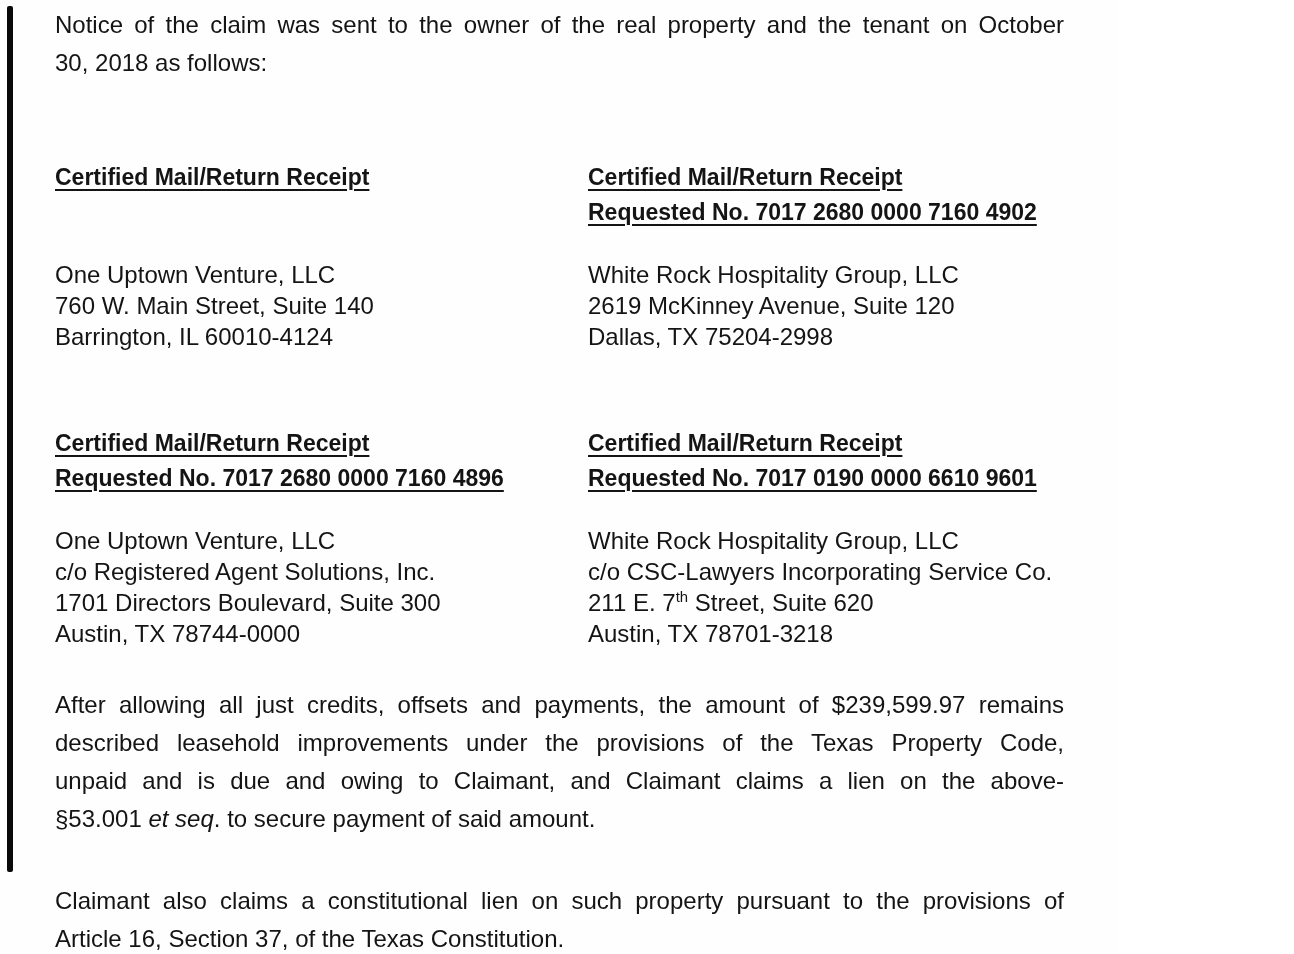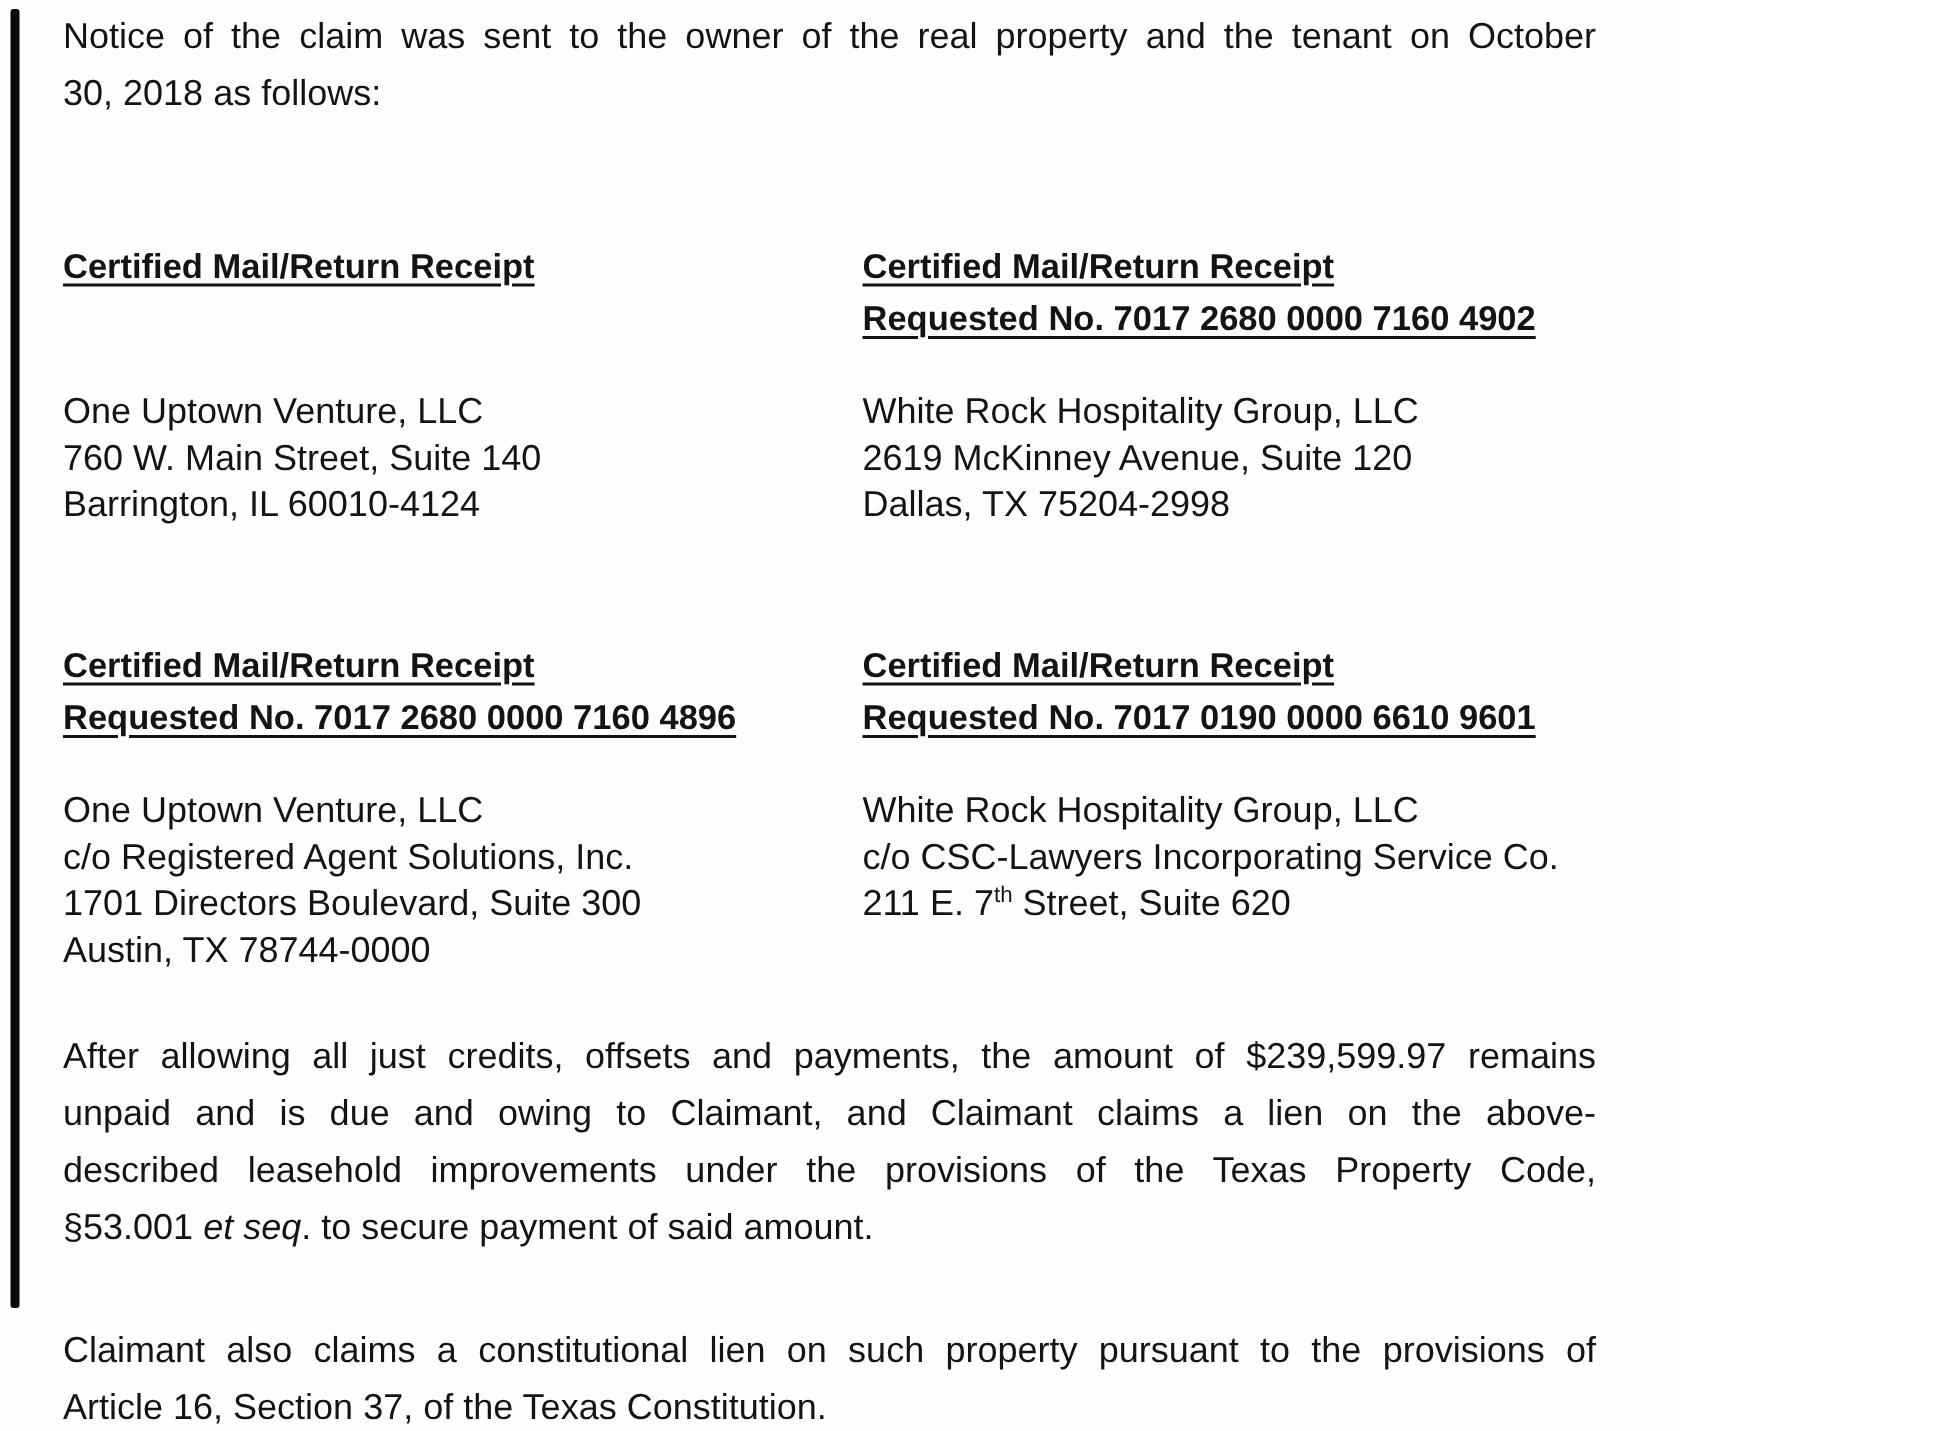--- a/index.html
+++ b/index.html
@@ -5,21 +5,21 @@
   html,body { margin:0; padding:0; background:#ffffff; }
   .page {
     position: relative;
     width: 1118px;
     height: 954px;
     background: #fefefe;
     color: #141414;
     font-family: "Liberation Sans", "DejaVu Sans", sans-serif;
     overflow: hidden;
     box-sizing: border-box;
-    padding: 6px 54px 0 42px;
+    padding: 6px 54px 0 55px;
   }
   .scan-line {
     position: absolute;
     left: 7px; top: 6px;
     width: 6px; height: 866px;
     background: #0a0a0a;
     border-radius: 2px;
   }
   .para {
     font-size: 24px;
@@ -114,27 +114,28 @@
     <div class="address">
       <div>One Uptown Venture, LLC</div>
       <div>c/o Registered Agent Solutions, Inc.</div>
       <div>1701 Directors Boulevard, Suite 300</div>
       <div>Austin, TX 78744-0000</div>
     </div>
     <div class="address">
       <div>White Rock Hospitality Group, LLC</div>
       <div>c/o CSC-Lawyers Incorporating Service Co.</div>
       <div><span>211 E. 7</span><sup class="ord">th</sup><span> Street, Suite 620</span></div>
+      <div>Austin, TX 78701-3218</div>
     </div>
   </div>
 
   <div class="para p-amount">
     <div class="jline">After allowing all just credits, offsets and payments, the amount of $239,599.97 remains</div>
+    <div class="jline">described leasehold improvements under the provisions of the Texas Property Code,</div>
     <div class="jline">unpaid and is due and owing to Claimant, and Claimant claims a lien on the above-</div>
-    <div class="jline">described leasehold improvements under the provisions of the Texas Property Code,</div>
     <div><span>§53.001 </span><span class="italic">et seq</span><span>. to secure payment of said amount.</span></div>
   </div>
 
   <div class="para p-const">
     <div class="jline">Claimant also claims a constitutional lien on such property pursuant to the provisions of</div>
     <div>Article 16, Section 37, of the Texas Constitution.</div>
   </div>
 
   <div class="sig">SOUTHLAKE GC, INC.</div>
 </div>

